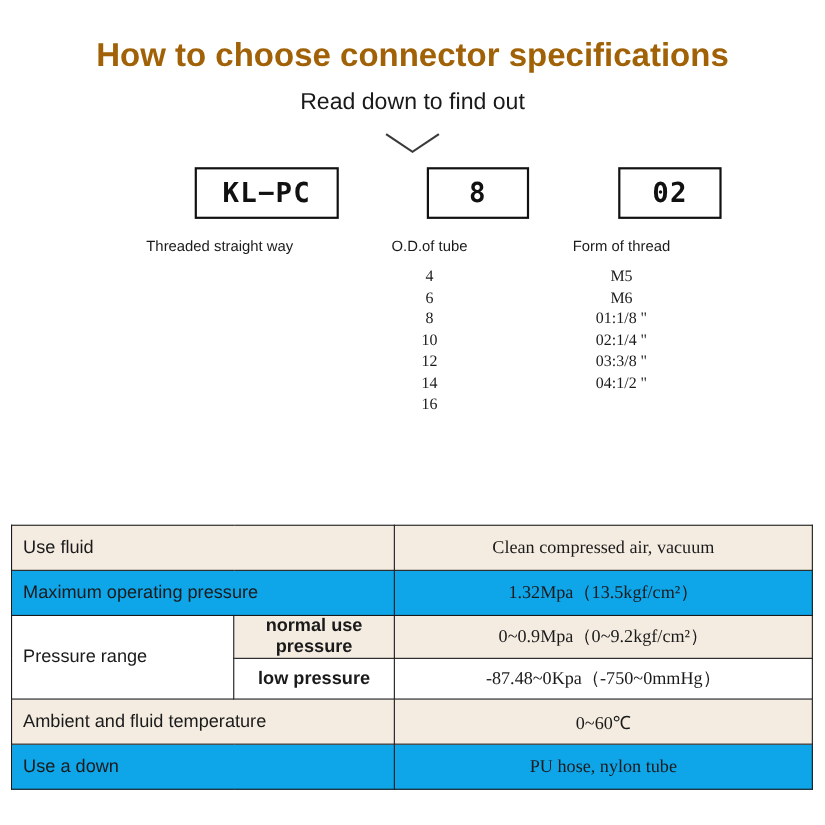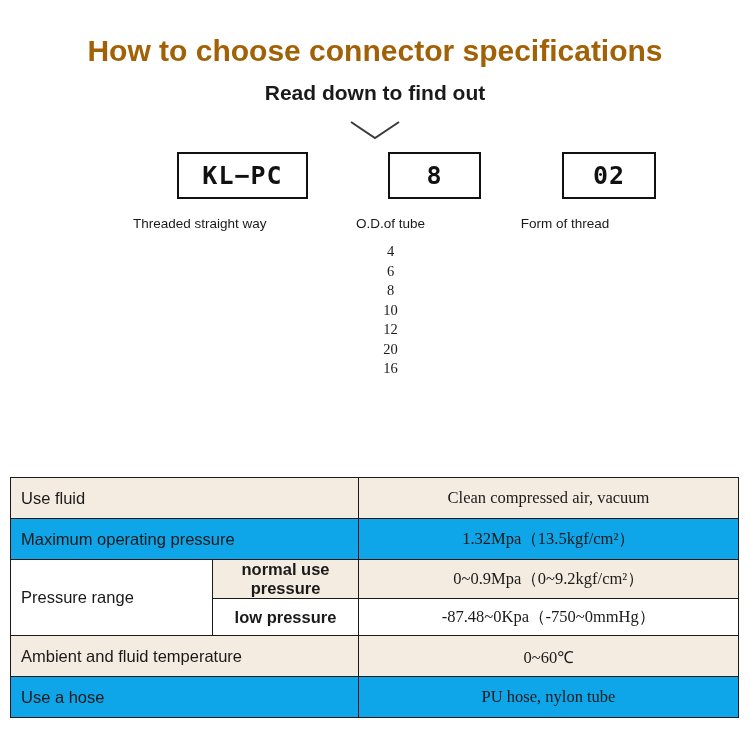--- a/index.html
+++ b/index.html
@@ -23,21 +23,21 @@
   }
   .title {
     font-size: 30px;
     font-weight: bold;
     color: #a16207;
     letter-spacing: 0px;
     line-height: 1.1;
   }
   .subtitle {
     font-size: 21px;
-    font-weight: bold;
+    font-weight: normal;
     color: #1a1a1a;
     margin-top: 14px;
     line-height: 1.1;
   }
 
   
   .chevron-wrap {
     text-align: center;
     margin-top: 14px;
     height: 26px;
@@ -172,22 +172,30 @@
   <div class="caption cap-3">Form of thread</div>
 </div>
 
 <div class="lists">
   <div class="opt-list list-tube">
     <div>4</div>
     <div>6</div>
     <div>8</div>
     <div>10</div>
     <div>12</div>
-    <div>20</div>
+    <div>14</div>
     <div>16</div>
+  </div>
+  <div class="opt-list list-thread">
+    <div>M5</div>
+    <div>M6</div>
+    <div>01:1/8 "</div>
+    <div>02:1/4 "</div>
+    <div>03:3/8 "</div>
+    <div>04:1/2 "</div>
   </div>
 </div>
 
 <div class="spec-table-wrap">
   <table class="spec">
     <colgroup>
       <col style="width:202px">
       <col style="width:146px">
       <col style="width:380px">
     </colgroup>
@@ -207,18 +215,18 @@
       </tr>
       <tr class="r-sub">
         <td class="sub-label-cell white-cell">low pressure</td>
         <td class="value-cell white-cell">-87.48~0Kpa（-750~0mmHg）</td>
       </tr>
       <tr class="beige r-tall">
         <td class="label-cell" colspan="2">Ambient and fluid temperature</td>
         <td class="value-cell">0~60℃</td>
       </tr>
       <tr class="white r-tall">
-        <td class="label-cell" colspan="2">Use a hose</td>
+        <td class="label-cell" colspan="2">Use a down</td>
         <td class="value-cell">PU hose, nylon tube</td>
       </tr>
     </tbody>
   </table>
 </div>
 
 </body></html>

